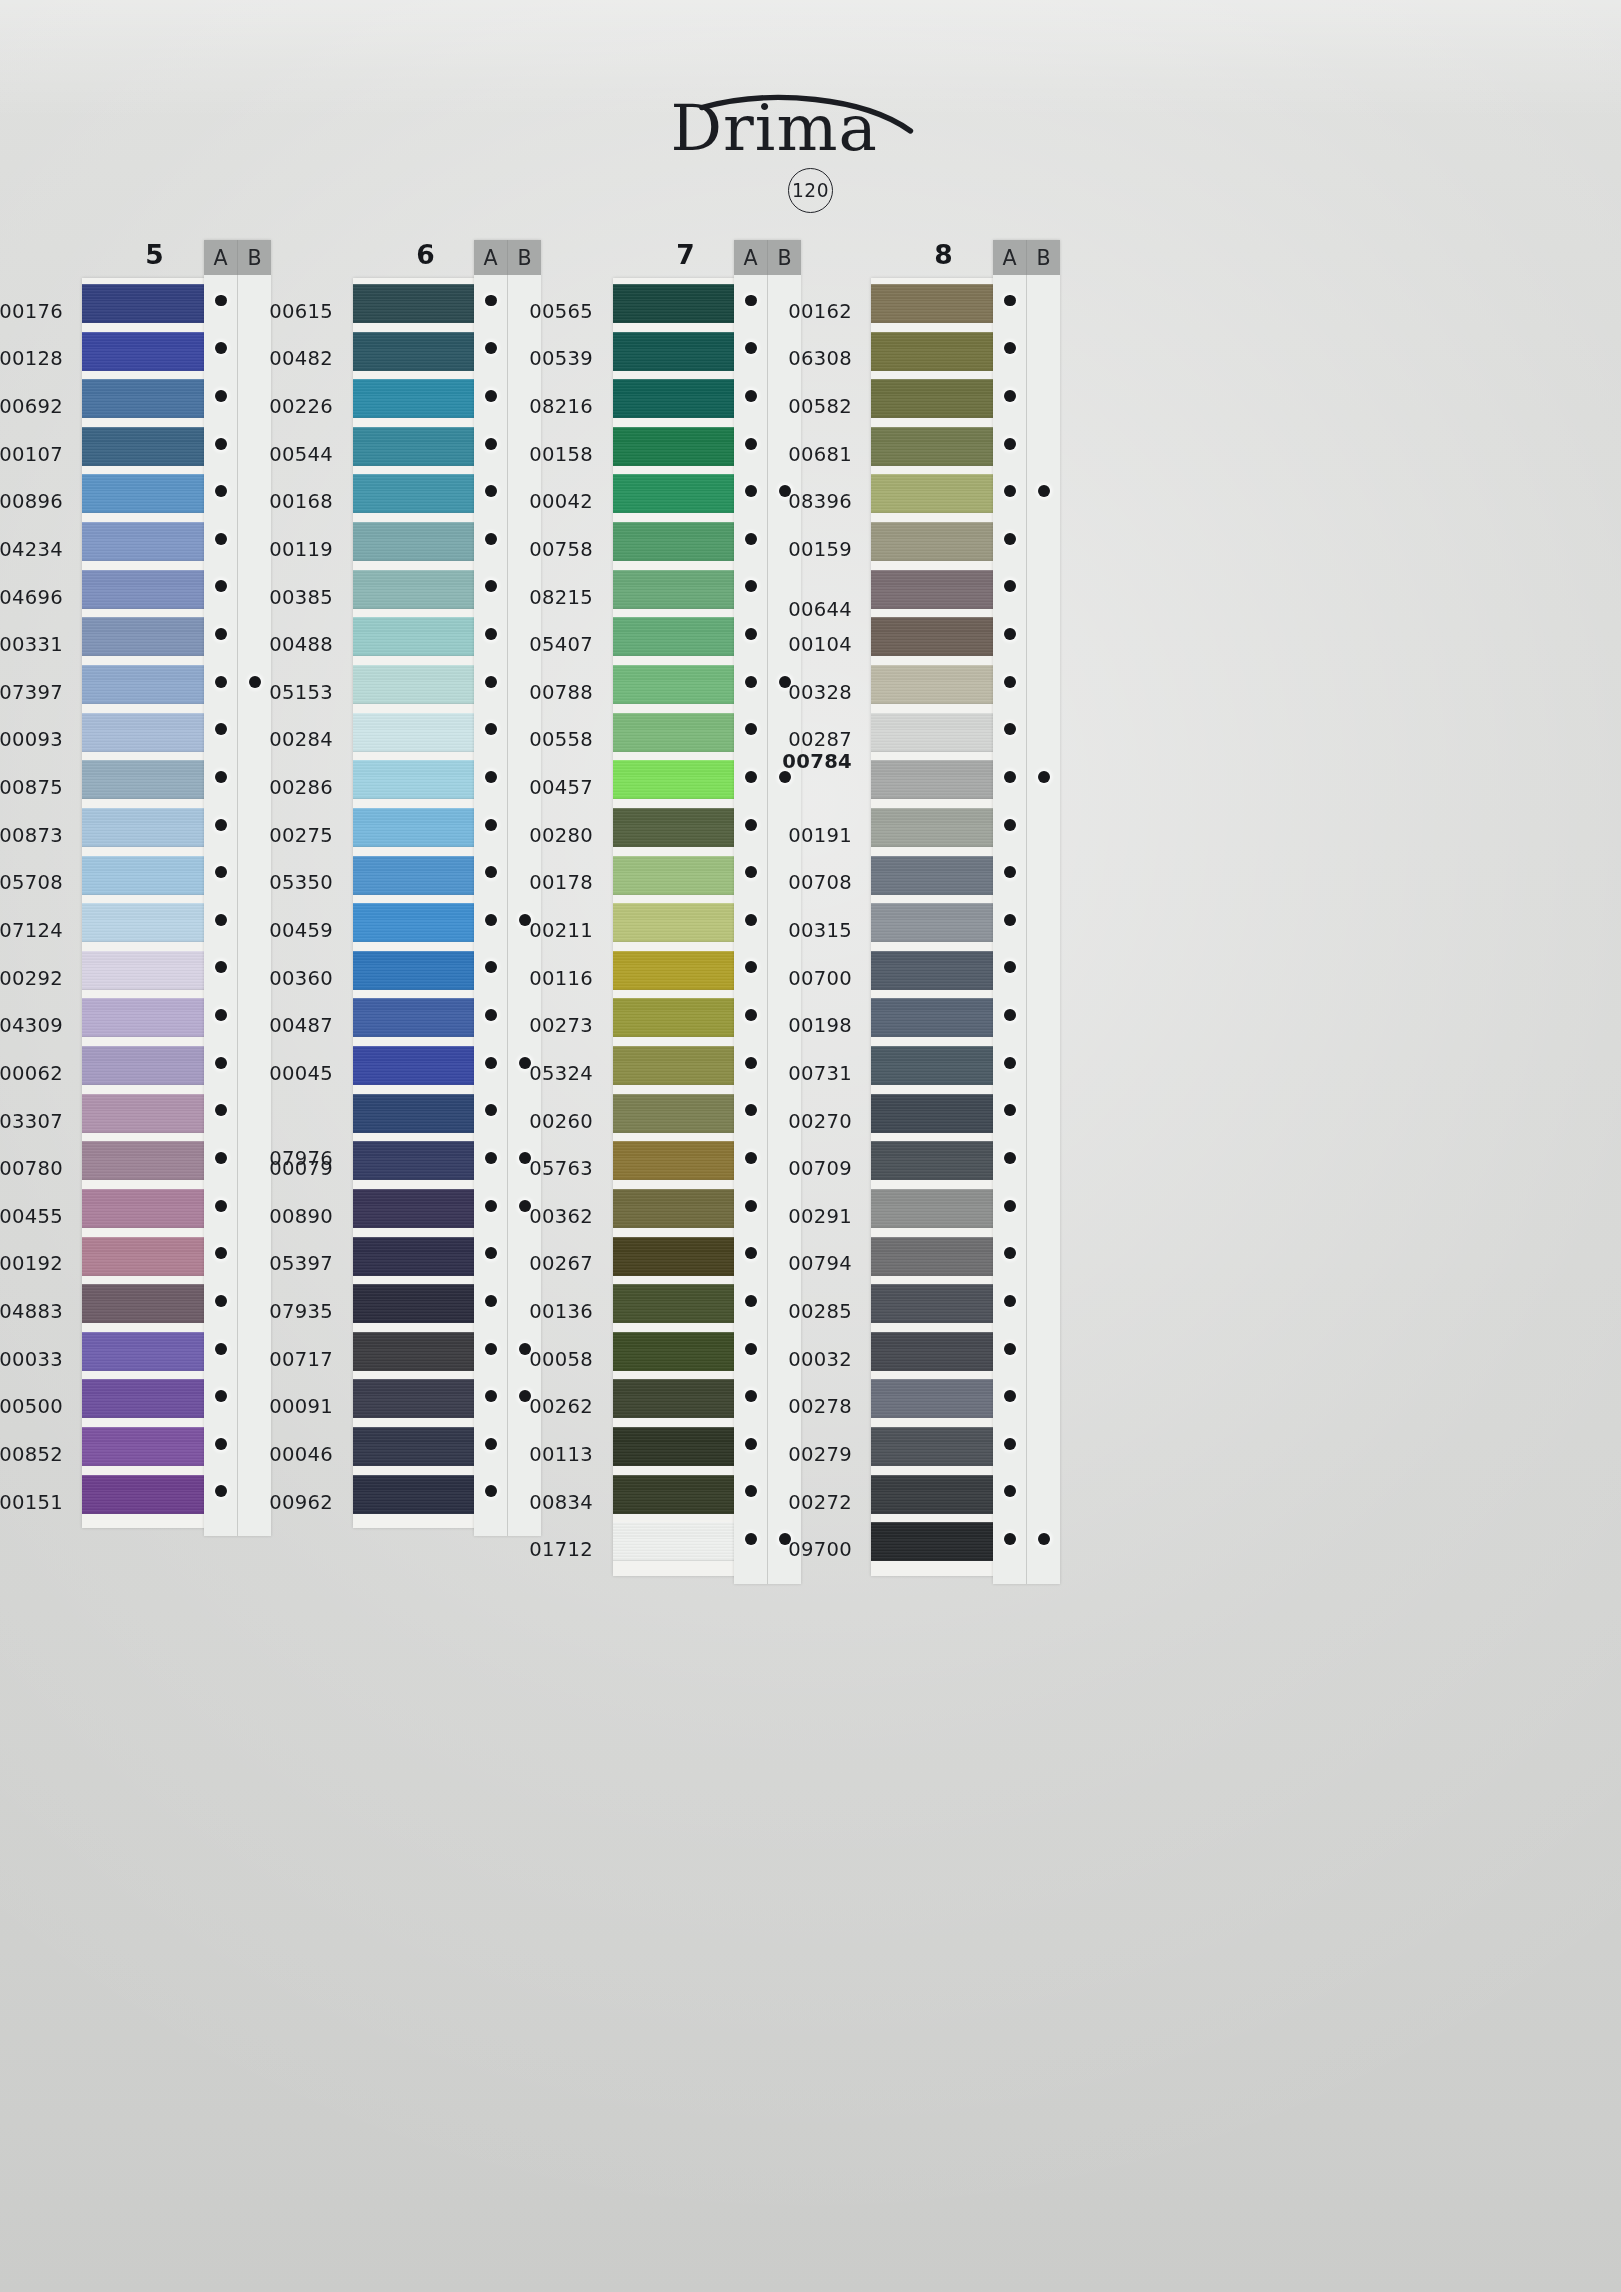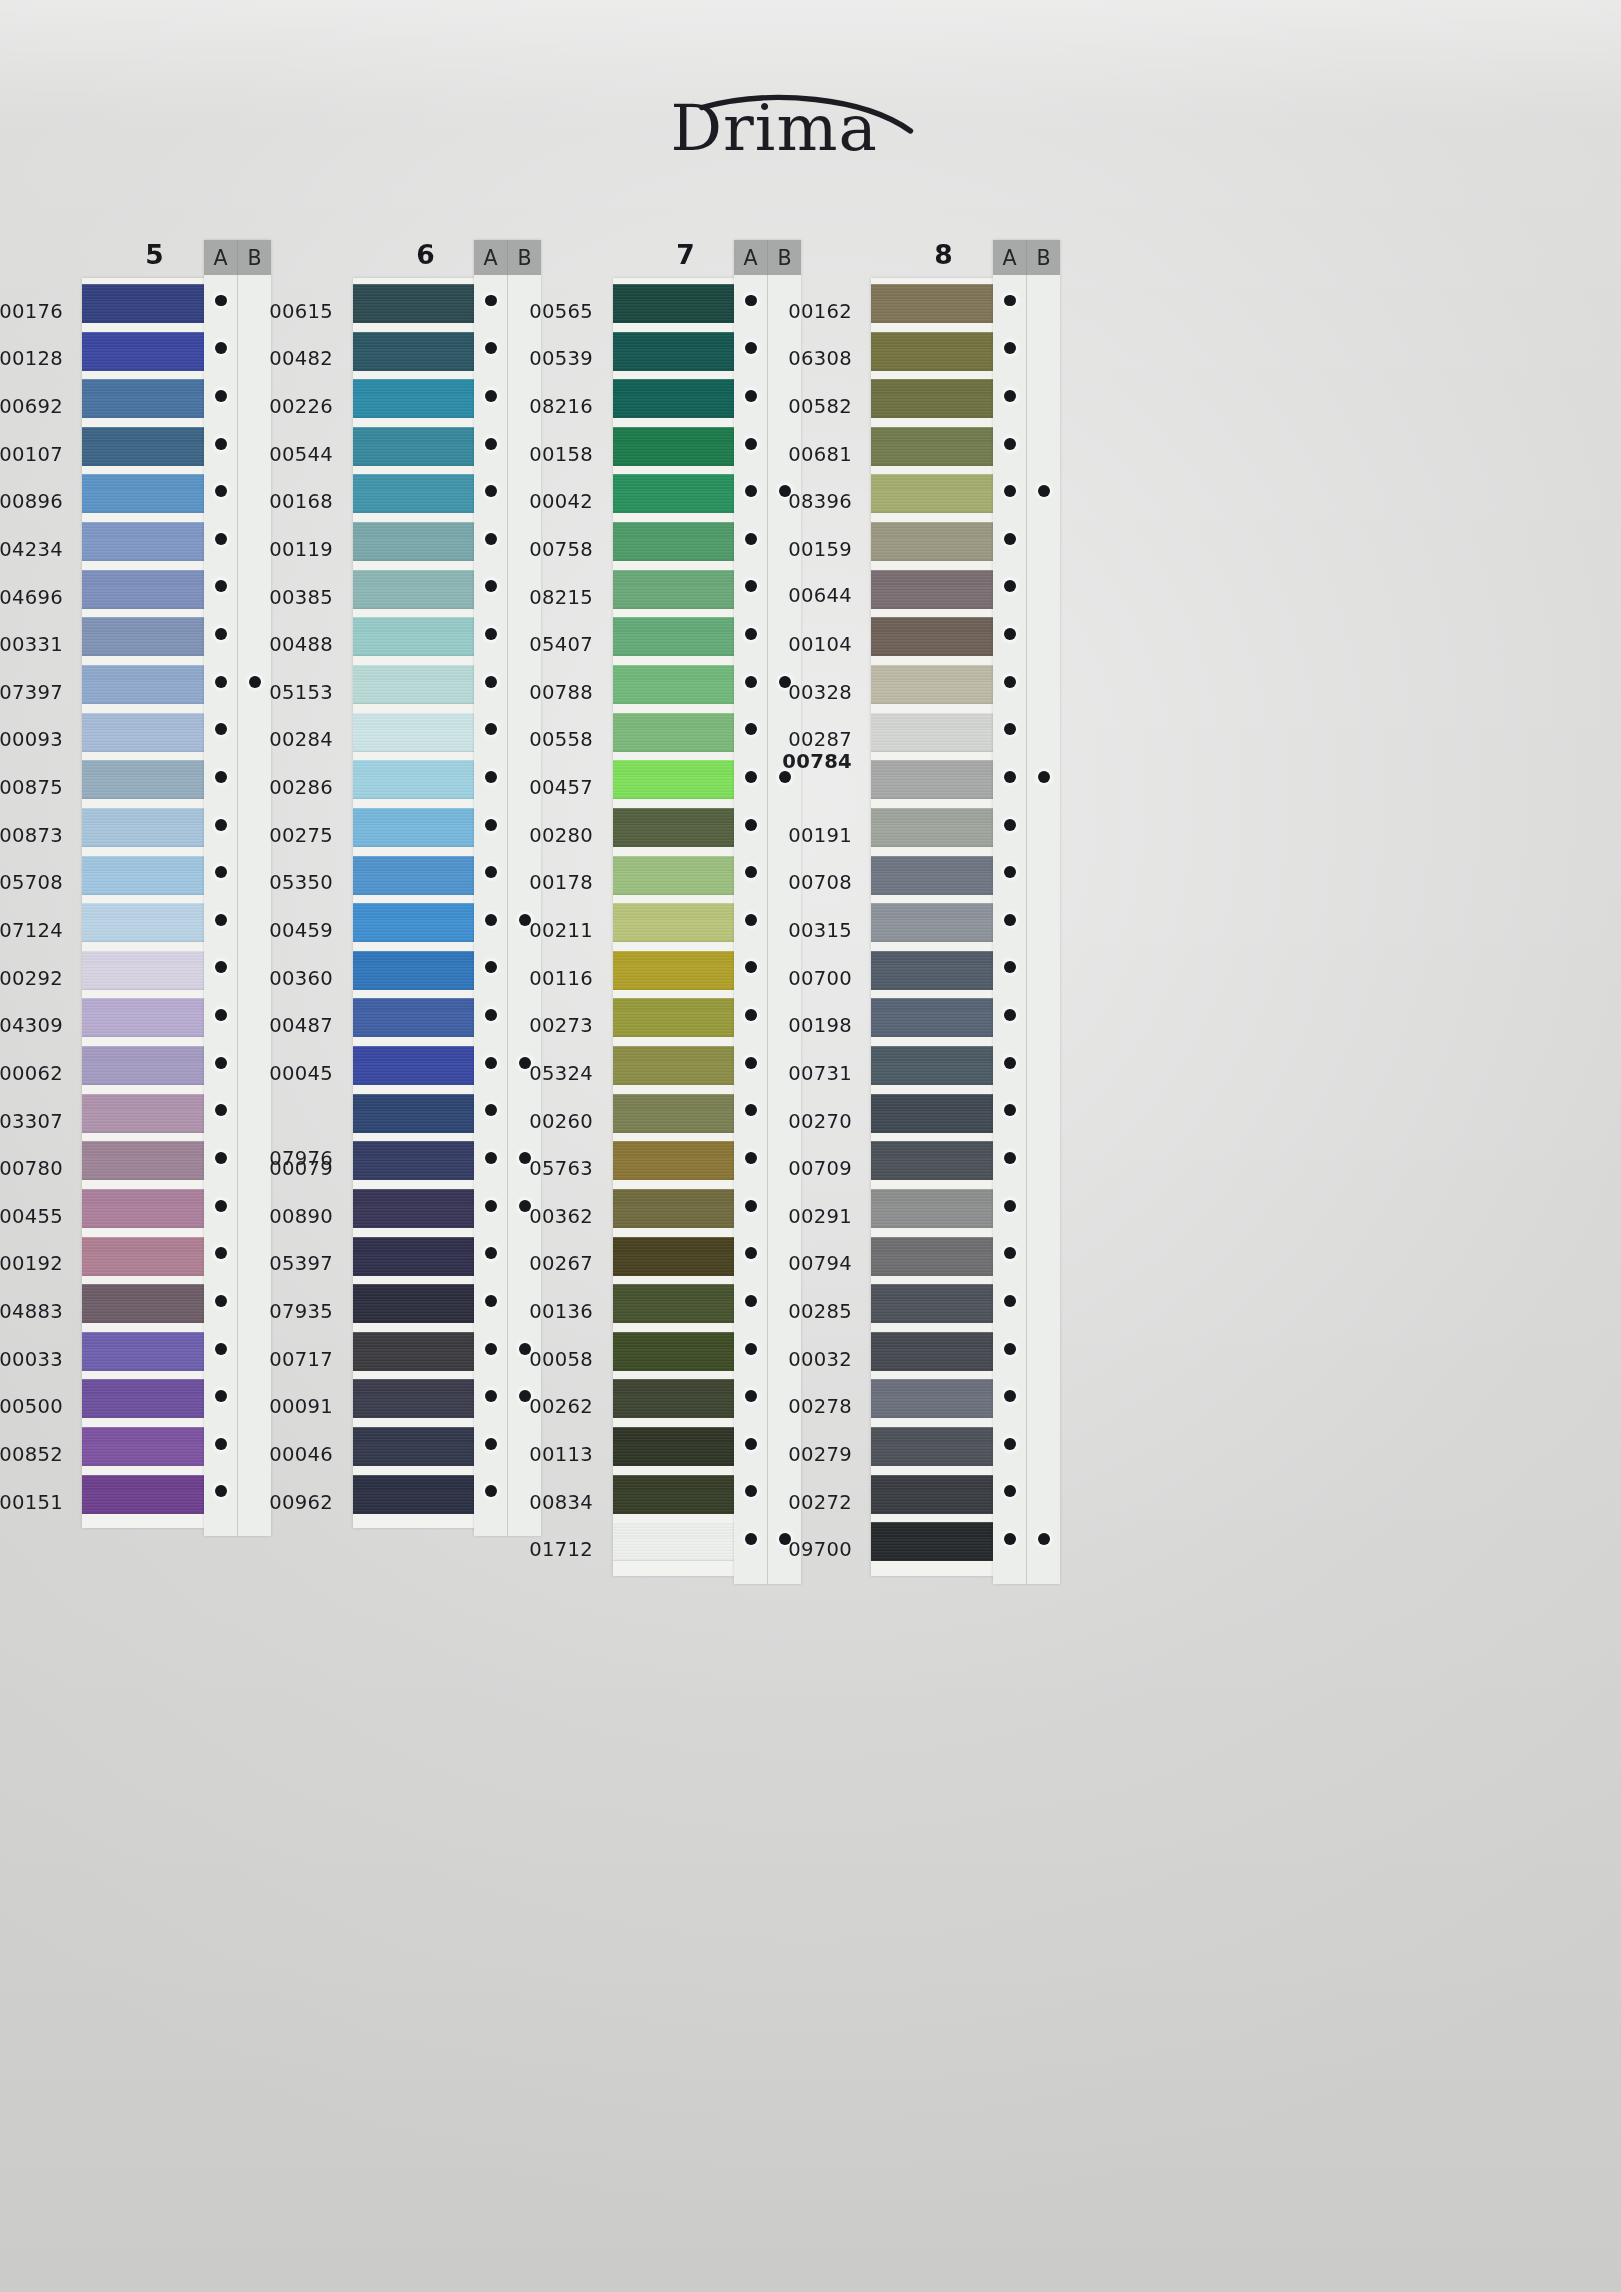--- a/index.html
+++ b/index.html
@@ -107,20 +107,23 @@
 <body>
 
 <div class="paper"></div>
 <div class="sheen"></div>
 
 <div class="logo">
   <svg class="logo-svg" width="294" height="80" viewBox="0 0 300 82">
     <text x="6" y="62" font-family="DejaVu Serif, serif" font-size="66" fill="#1b1d22" letter-spacing="1">Drima</text>
     <path d="M38 18 C 110 -2, 205 8, 252 42" stroke="#1b1d22" stroke-width="5.5" fill="none" stroke-linecap="round"></path>
   </svg>
+  <div class="logo-sub">
+    <div class="logo-circle">120</div>
+  </div>
 </div>
 
 <div class="board" id="board">
     <div class="group">
       <div class="group-num" style="left: 82px; width: 145px; top: 239px;">5</div>
       <div class="swatches" style="left: 82px; top: 278px; width: 145px; height: 1250px;">
         <div class="swatch" title="00176" style="position: absolute; left: 0px; top: 5.9px; width: 145px; height: 39px; background: rgb(51, 64, 127);"></div>
         <div class="swatch" title="00128" style="position: absolute; left: 0px; top: 54px; width: 145px; height: 39px; background: rgb(58, 70, 160);"></div>
         <div class="swatch" title="00692" style="position: absolute; left: 0px; top: 101px; width: 145px; height: 39px; background: rgb(72, 114, 160);"></div>
         <div class="swatch" title="00107" style="position: absolute; left: 0px; top: 149px; width: 145px; height: 39px; background: rgb(59, 100, 132);"></div>
@@ -441,21 +444,21 @@
         <div class="swatch" title="00272" style="position: absolute; left: 0px; top: 1197px; width: 145px; height: 39px; background: rgb(56, 60, 64);"></div>
         <div class="swatch" title="09700" style="position: absolute; left: 0px; top: 1244px; width: 145px; height: 39px; background: rgb(37, 40, 43);"></div>
       </div>
       <div class="codes" style="left: 666px; top: 286px; width: 186px;">
         <div class="code" style="top: 13.7px;">00162</div>
         <div class="code" style="top: 61px;">06308</div>
         <div class="code" style="top: 109px;">00582</div>
         <div class="code" style="top: 157px;">00681</div>
         <div class="code" style="top: 204px;">08396</div>
         <div class="code" style="top: 252px;">00159</div>
-        <div class="code" style="top: 298px;">00644</div>
+        <div class="code" style="top: 312px;">00644</div>
         <div class="code" style="top: 347px;">00104</div>
         <div class="code" style="top: 395px;">00328</div>
         <div class="code" style="top: 442px;">00287</div>
         <div class="code" style="top: 464px; font-weight: bold;">00784</div>
         <div class="code" style="top: 538px;">00191</div>
         <div class="code" style="top: 585px;">00708</div>
         <div class="code" style="top: 633px;">00315</div>
         <div class="code" style="top: 681px;">00700</div>
         <div class="code" style="top: 728px;">00198</div>
         <div class="code" style="top: 776px;">00731</div>

